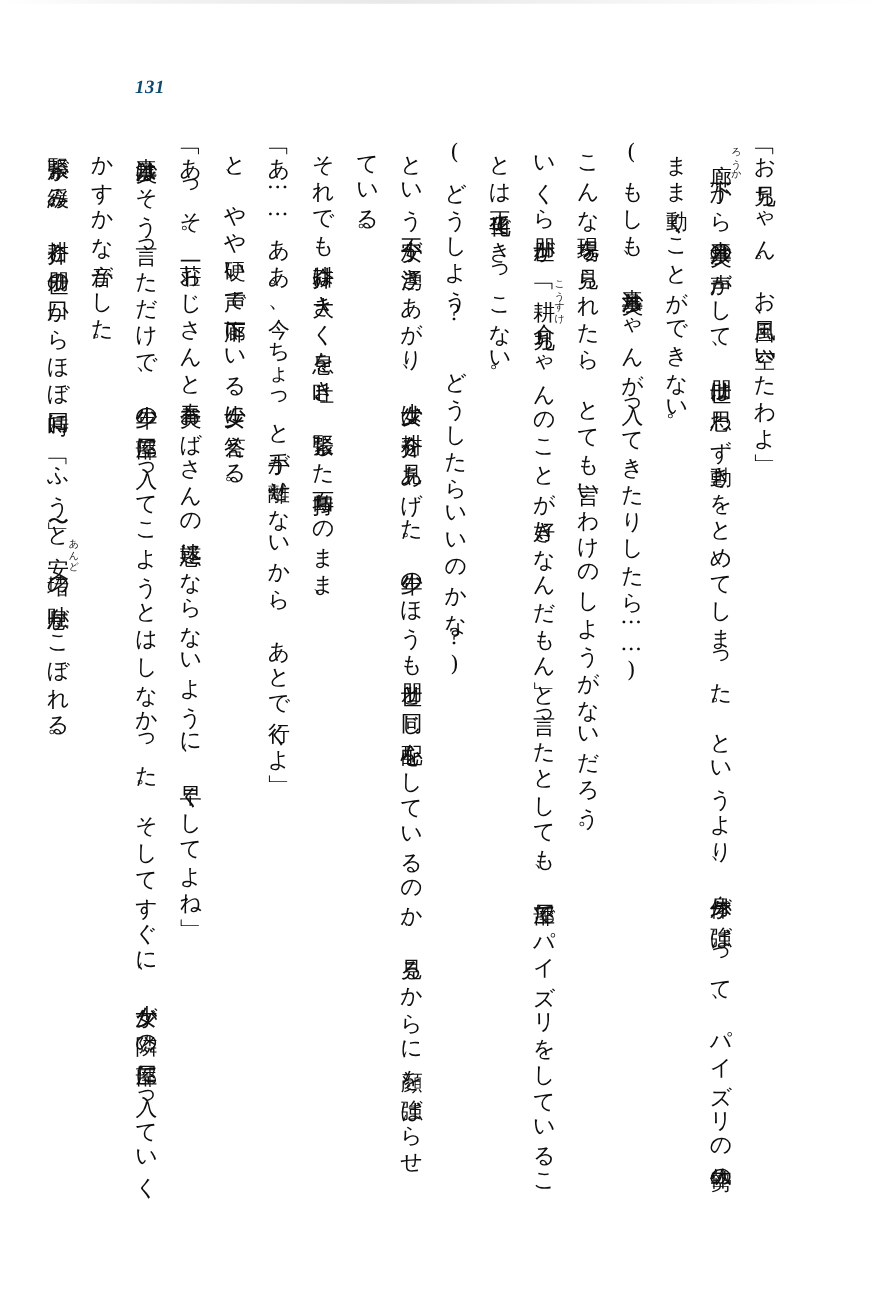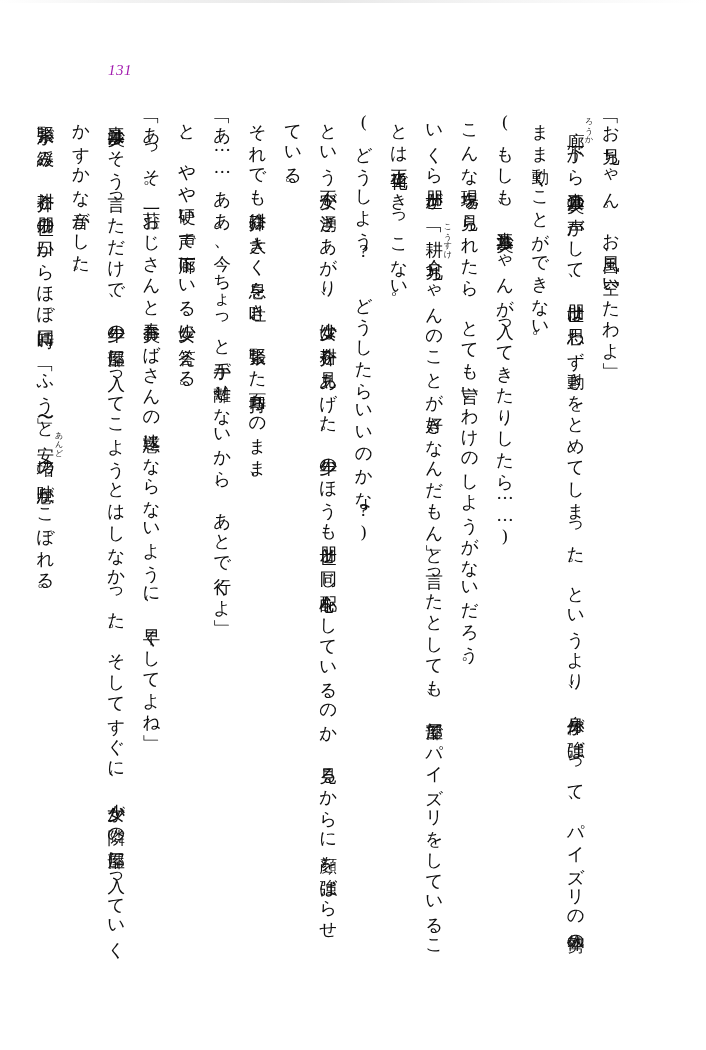--- a/index.html
+++ b/index.html
@@ -31,22 +31,23 @@
     height: 3px;
     background: linear-gradient(to right, #ffffff 0%, #f2f2f2 18%, #e8e8e8 45%, #f4f4f4 70%, #ffffff 100%);
   }
   .page-number {
     position: absolute;
     top: 62px;
     left: 108px;
     font-size: 15px;
     font-style: italic;
     font-family: "Liberation Serif", "DejaVu Serif", serif;
-    color: #a21caf;
+    color: #0c4a6e;
     letter-spacing: 0.5px;
+    font-weight: bold;
   }
   
   .text-block {
     position: absolute;
     top: 112px;
     right: 78px;
     width: 560px;
     height: 840px;
     writing-mode: vertical-rl;
     text-orientation: upright;

